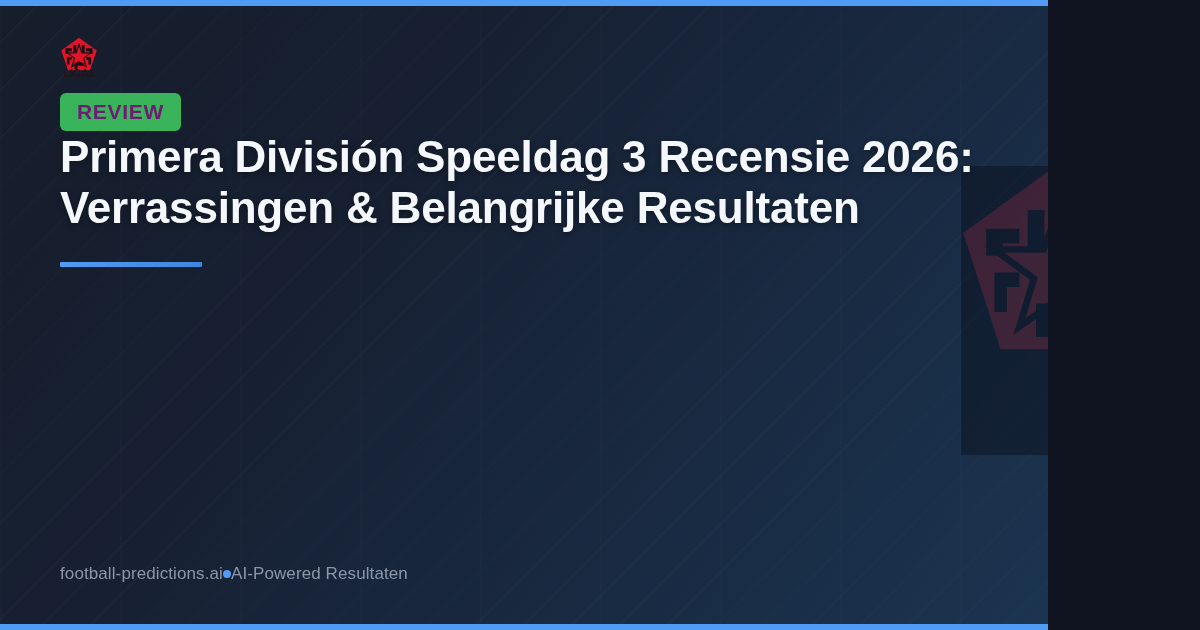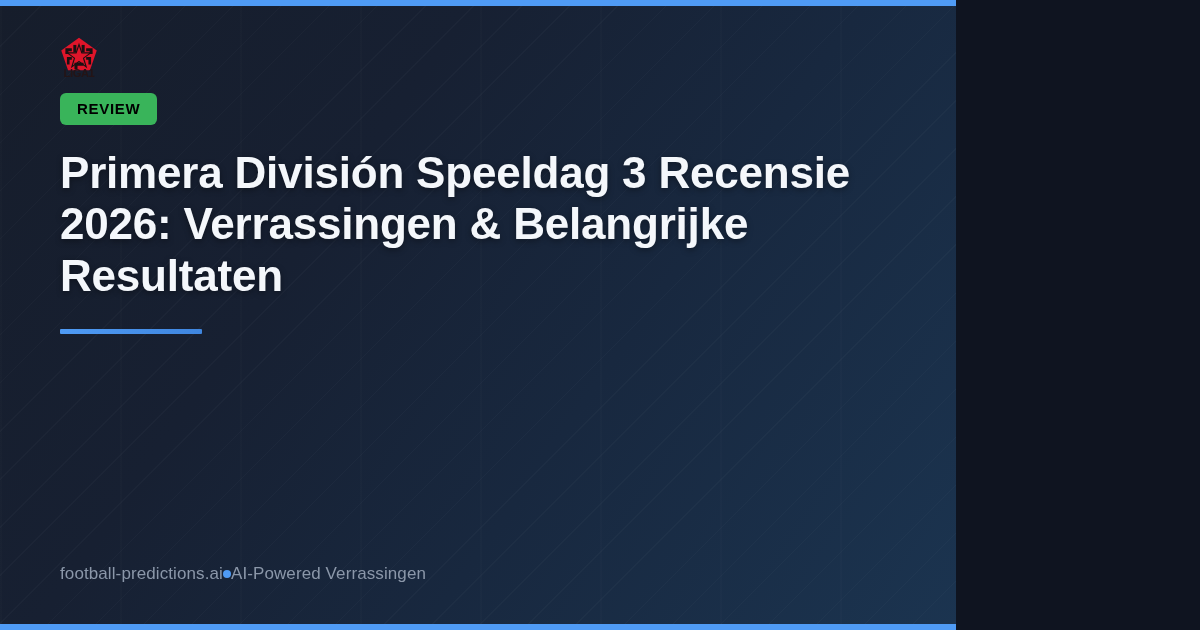--- a/index.html
+++ b/index.html
@@ -6,21 +6,21 @@
 
   html, body {
     width:1200px; height:630px;
     overflow:hidden;
     background:#0f1420;
     font-family:"Liberation Sans", sans-serif;
   }
 
   #card {
     position:relative;
-    width:956px; height:630px;
+    width:1048px; height:630px;
     background:
       linear-gradient(125deg, #161d2b 0%, #172032 34%, #18283f 62%, #1b3450 100%);
     overflow:hidden;
   }
 
   
   #stripes {
     position:absolute; inset:0;
     background-image:repeating-linear-gradient(
        -45deg,
@@ -100,31 +100,30 @@
     letter-spacing:2.0px;
     color:#9aa6b8;
     font-weight:400;
     white-space:nowrap;
   }
 
   #badge-row { margin-top:11px; }
   #review-badge {
     display:inline-block;
     background:#39b45a;
-    color:#000000;
-    font-size:15px;
+    color:#701a75;
+    font-size:21px;
     font-weight:bold;
     letter-spacing:0.7px;
     padding:8px 17px 9px 17px;
     border-radius:6px;
     line-height:1;
   }
 
   #headline {
-    margin-top:22px;
     max-width:990px;
     font-size:44px;
     line-height:1.165;
     font-weight:bold;
     color:#f4f7fb;
     letter-spacing:-0.2px;
     text-shadow:0 2px 6px rgba(0,0,0,0.38);
   }
 
   #divider {
@@ -212,16 +211,16 @@
 
     <h1 id="headline">Primera División Speeldag 3 Recensie 2026: Verrassingen &amp; Belangrijke Resultaten</h1>
 
     <div id="divider"></div>
 
   </div>
 
   <div id="footer">
     <span class="f-text">football-predictions.ai</span>
     <span id="footer-dot"></span>
-    <span class="f-text">AI-Powered Verrassingen</span>
+    <span class="f-text">AI-Powered Resultaten</span>
   </div>
 
 </div>
 
 </body></html>

